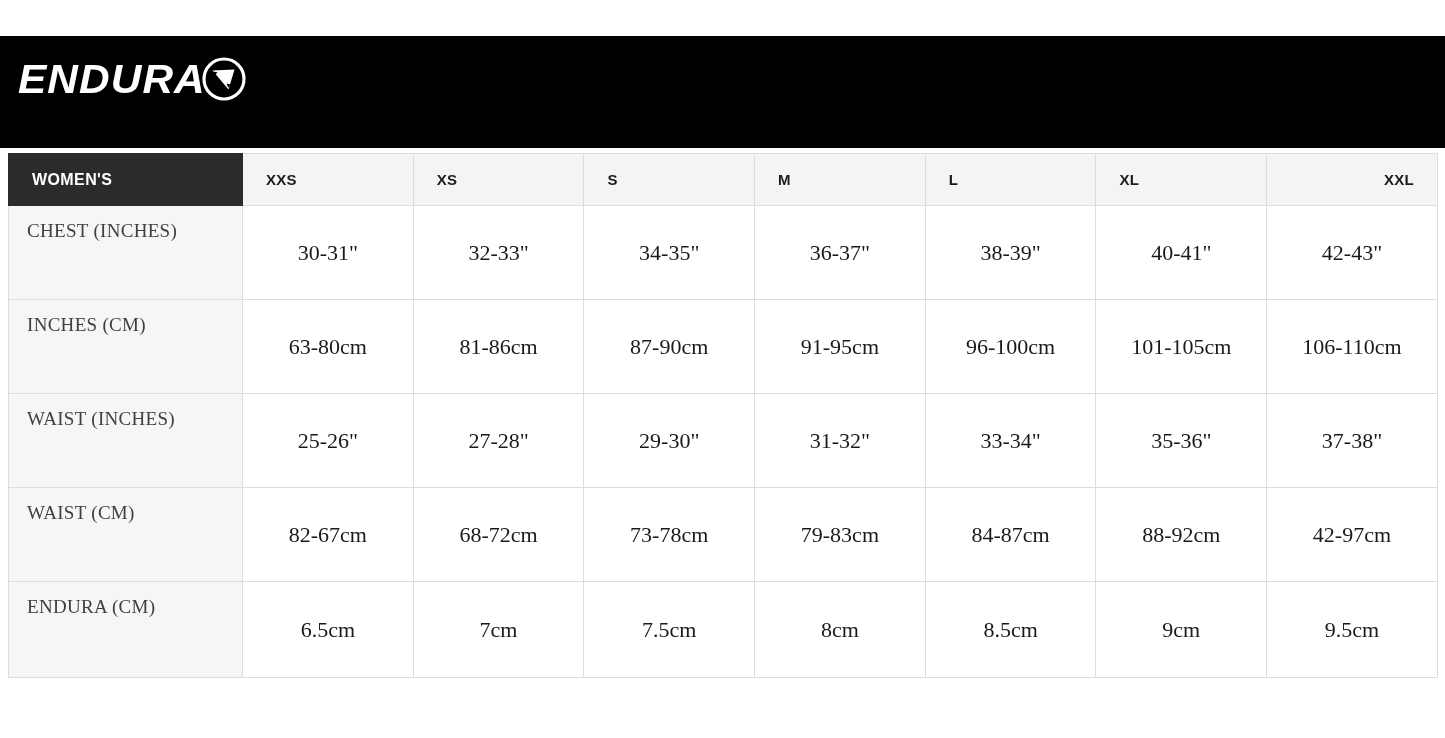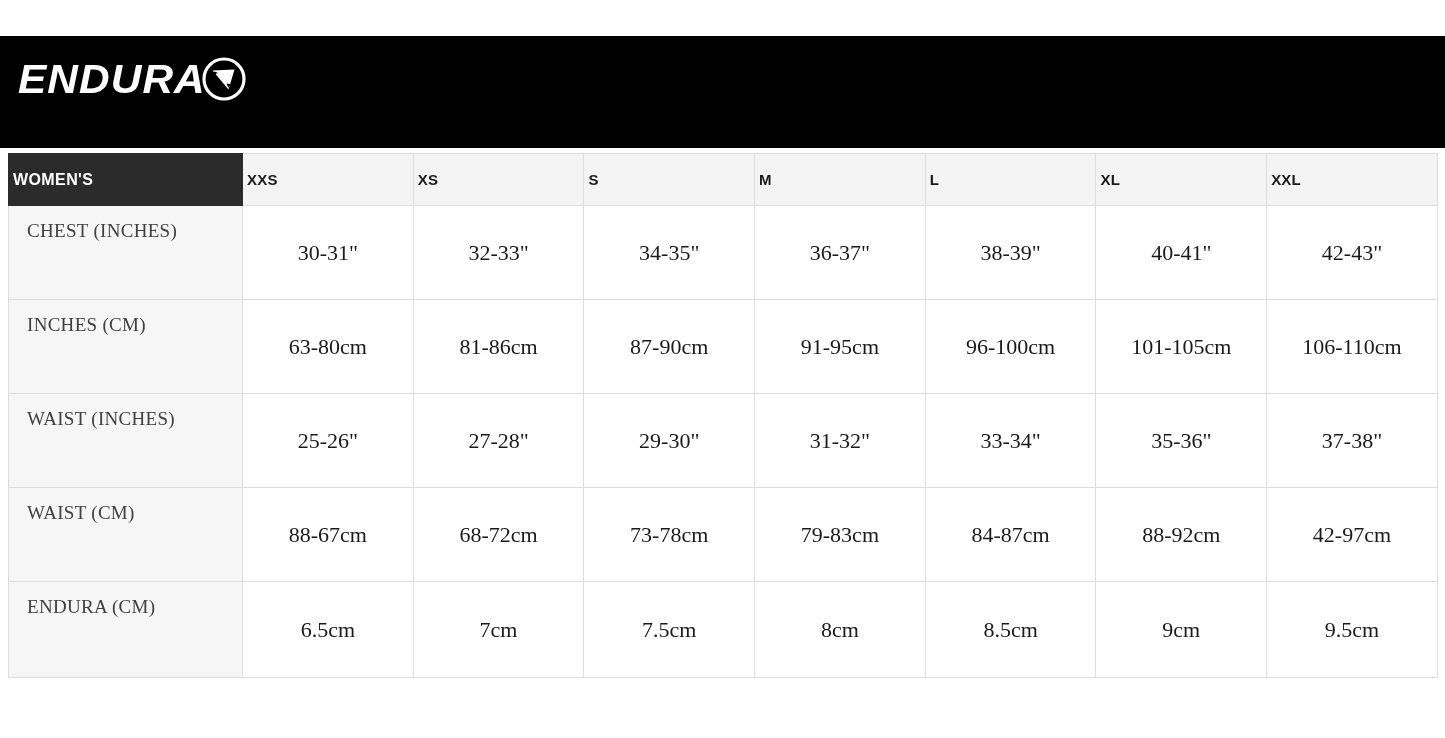--- a/index.html
+++ b/index.html
@@ -66,40 +66,40 @@
     border-collapse: collapse;
     table-layout: fixed;
     width: 1429px;
     border: 1px solid #dddddd;
   }
   table.size-table col.label-col { width: 234px; }
   table.size-table col.size-col  { width: 170.7px; }
 
   thead th {
     height: 52px;
-    padding: 0 4px;
+    padding: 0 23px;
     background: #f4f4f4;
     border: 1px solid #dddddd;
     font-family: "Liberation Sans", sans-serif;
     font-weight: bold;
     font-size: 15px;
     color: #1b1b1b;
     text-align: left;
     vertical-align: middle;
     letter-spacing: 0.2px;
     box-sizing: border-box;
   }
   thead th.title-cell {
     background: #2b2b2b;
     color: #ffffff;
     font-size: 16px;
     letter-spacing: 0.4px;
     border-color: #2b2b2b;
   }
-  thead th.align-right { text-align: left; }
+  thead th.align-right { text-align: right; }
 
   tbody td {
     height: 94px;
     border: 1px solid #dddddd;
     background: #ffffff;
     font-family: "Liberation Serif", serif;
     font-size: 22px;
     color: #1a1a1a;
     text-align: center;
     vertical-align: middle;
@@ -190,21 +190,21 @@
           <td>27-28"</td>
           <td>29-30"</td>
           <td>31-32"</td>
           <td>33-34"</td>
           <td>35-36"</td>
           <td>37-38"</td>
         </tr>
 
         <tr>
           <td class="row-label">WAIST (CM)</td>
-          <td>88-67cm</td>
+          <td>82-67cm</td>
           <td>68-72cm</td>
           <td>73-78cm</td>
           <td>79-83cm</td>
           <td>84-87cm</td>
           <td>88-92cm</td>
           <td>42-97cm</td>
         </tr>
 
 
         <tr>

